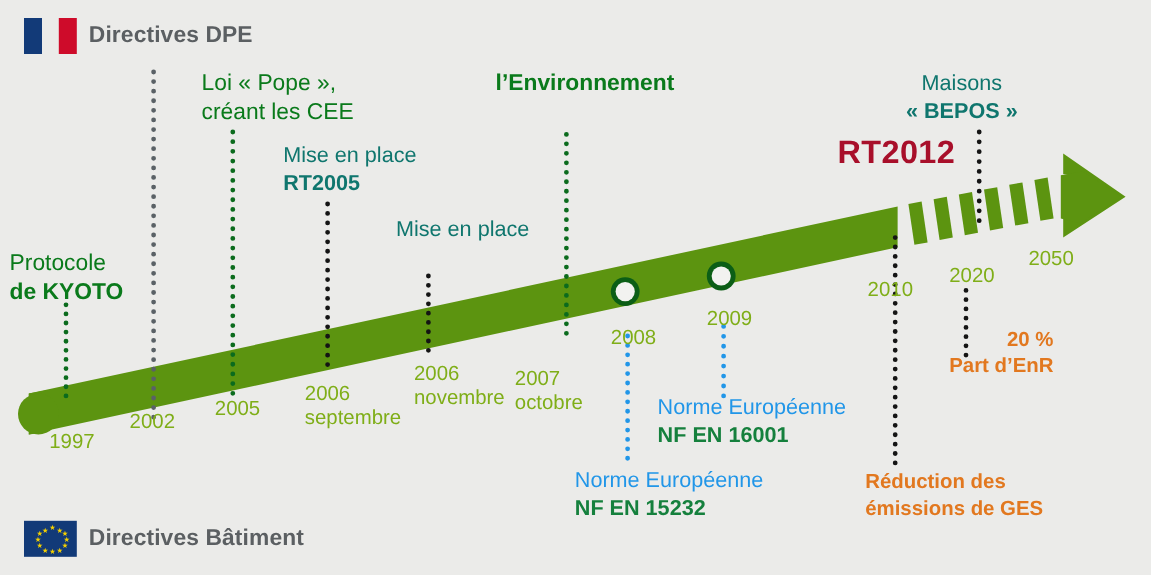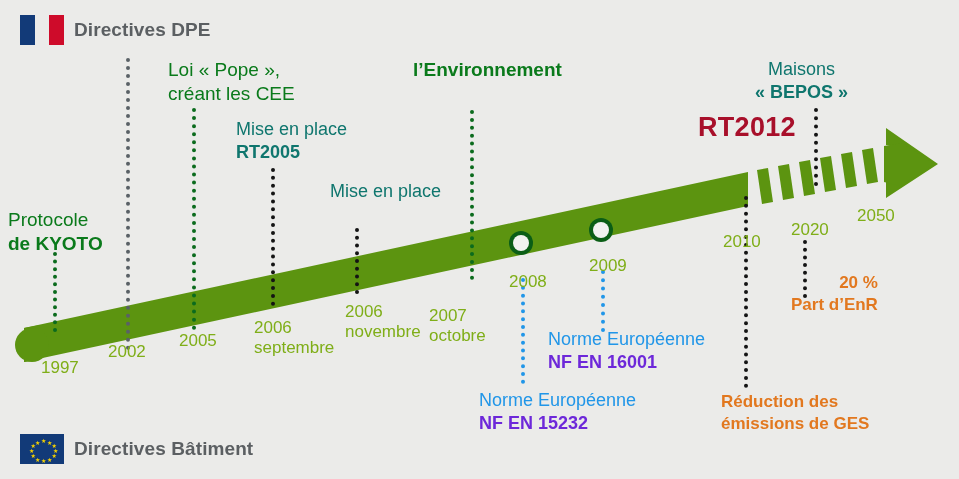--- a/index.html
+++ b/index.html
@@ -34,21 +34,21 @@
   .vline.black{border-left-color:#141414;}
   .vline.blue{border-left-color:#2196e8;}
 
   
   .note{position:absolute;line-height:1.28;white-space:nowrap;}
   .note .l1{display:block;font-weight:400;}
   .note .l2{display:block;font-weight:700;}
   .note.green{color:#0a7a1b;font-size:19px;}
   .note.black{color:#0f766e;font-size:18px;}
   .note.blue{color:#2196e8;font-size:18px;}
-  .note.blue .l2{color:#6d28d9;}
+  .note.blue .l2{color:#15803d;}
   .note.orange{color:#e2781f;font-size:17px;font-weight:700;}
   .note.orange .l1,.note.orange .l2{font-weight:700;}
 
   .rt2012{
     position:absolute;color:#a80f2a;font-size:27px;font-weight:700;letter-spacing:.3px;
   }
 
   
   .year{position:absolute;color:#7fae18;font-size:17px;line-height:1.2;white-space:nowrap;}
   .year .y2{display:block;}

